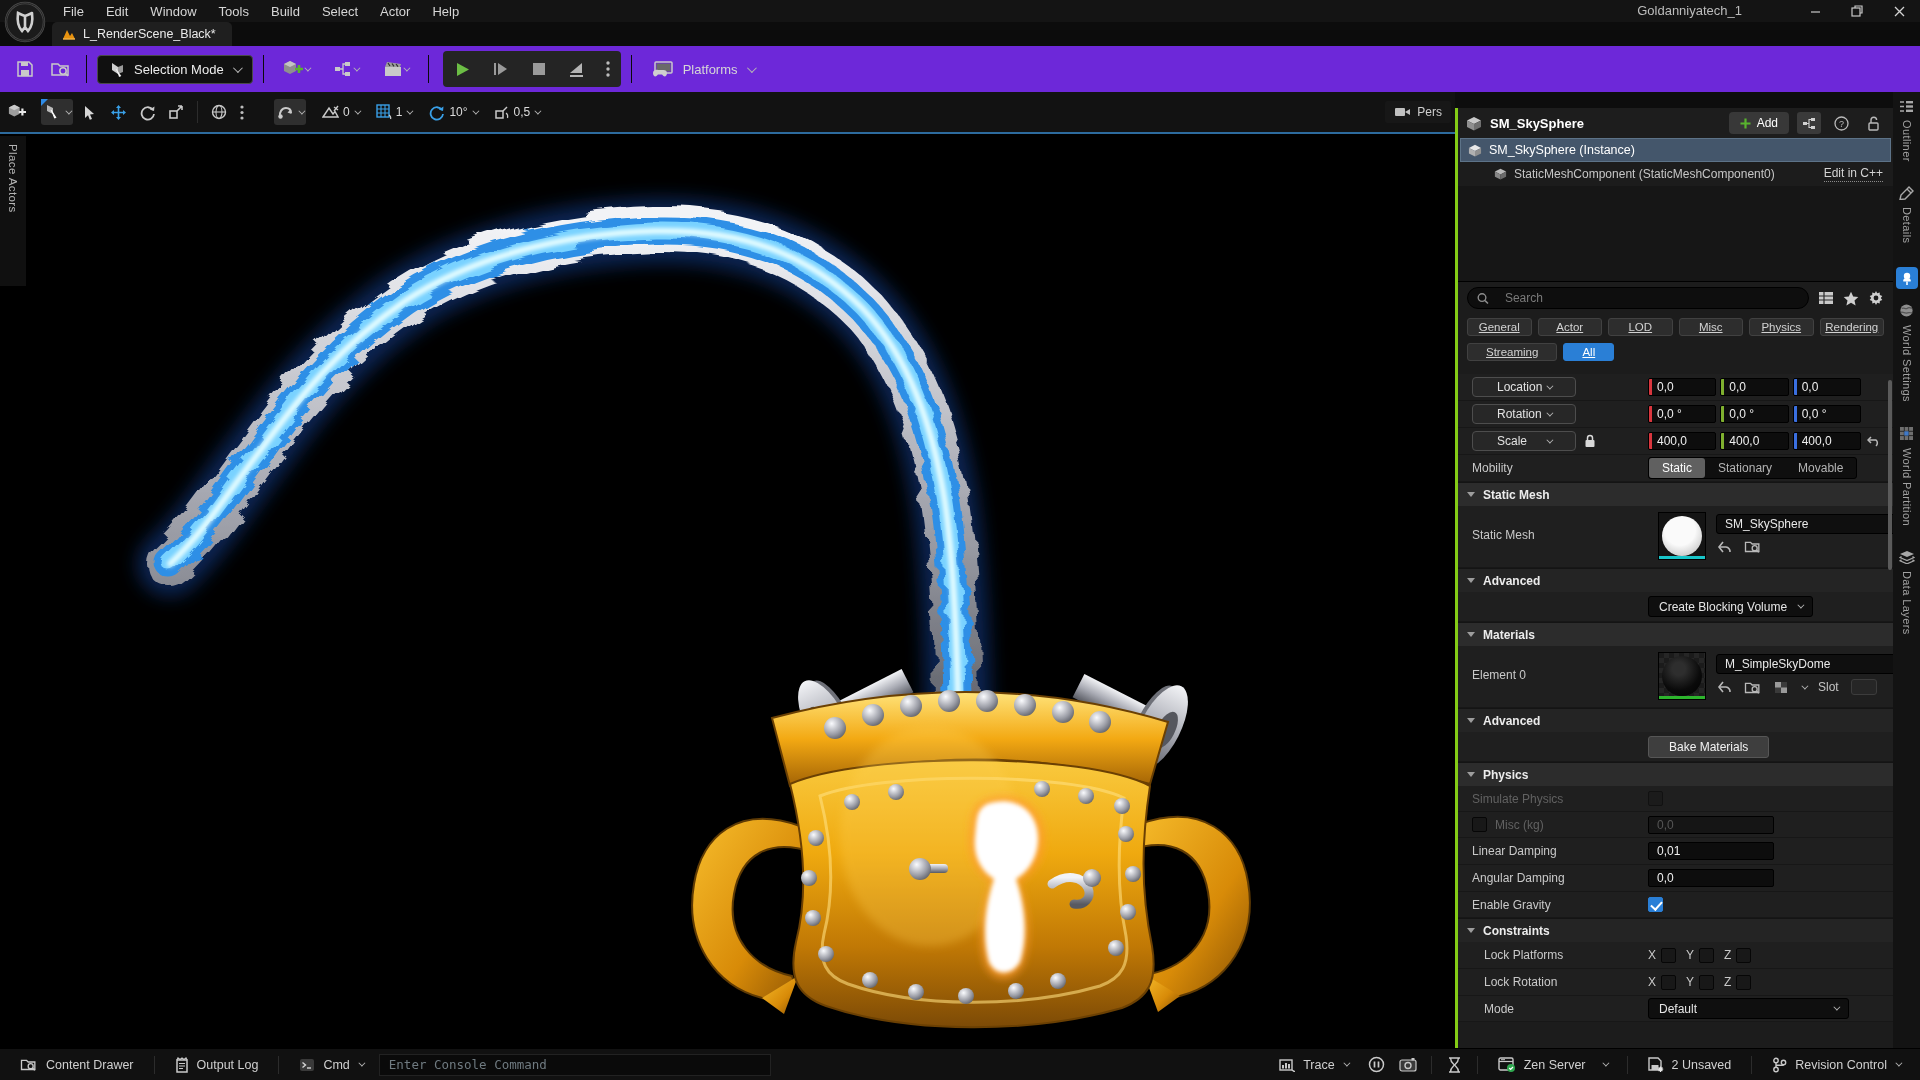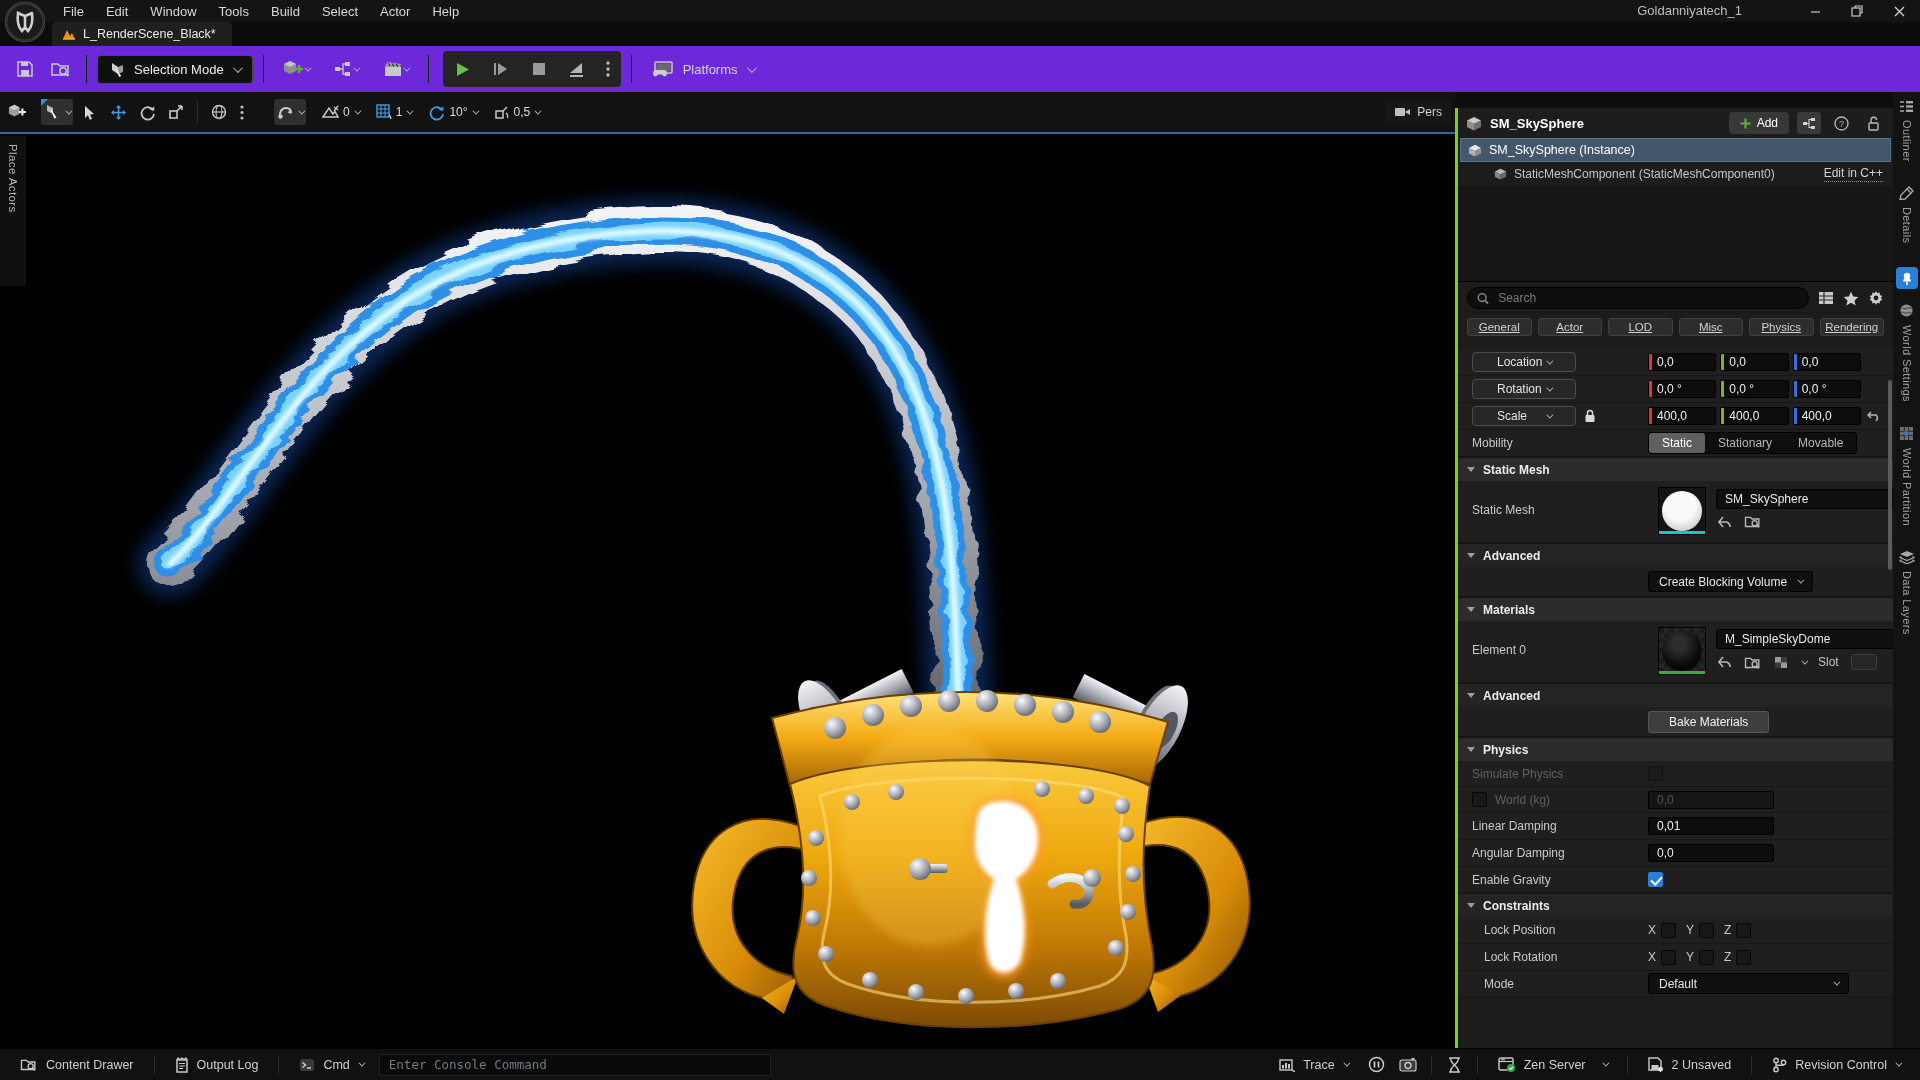--- a/index.html
+++ b/index.html
@@ -48,21 +48,21 @@
 .details { position:absolute; top:108px; left:1455px; width:438px; height:940px; background:#1c1c1c; border-left:3px solid #84cc16; display:flex; flex-direction:column; overflow:hidden; font-size:12px; }
 .d-header { height:30px; flex:0 0 30px; background:#1d1d1d; display:flex; align-items:center; gap:8px; padding:0 8px; }
 .d-title { font-size:13px; font-weight:bold; color:#fff; }
 .add-btn { background:#383838; border-radius:4px; padding:4px 11px; display:flex; gap:6px; align-items:center; color:#fff; margin-left:auto; font-size:12px; }
 .hdr-ic { width:24px; height:22px; display:flex; align-items:center; justify-content:center; border-radius:3px; }
 .instance-row { height:24px; flex:0 0 24px; margin:0 2px; background:#44566b; border:1px solid #5d7388; display:flex; align-items:center; gap:7px; padding:0 7px; color:#fff; font-size:12.5px; }
 .component-row { height:24px; flex:0 0 24px; display:flex; align-items:center; gap:7px; padding:0 10px 0 36px; color:#c6c6c6; }
 .edit-cpp { margin-left:auto; color:#d4d4d4; border-bottom:1px dotted #8a8a8a; padding-bottom:1px; }
 .tree-spacer { height:96px; flex:0 0 96px; background:#161616; border-bottom:1px solid #000; }
 .search-row { height:32px; flex:0 0 32px; display:flex; align-items:center; gap:9px; padding:0 9px; }
-.search-box { flex:1; height:22px; background:#0e0e0e; border:1px solid #000; border-radius:11px; display:flex; align-items:center; gap:9px; padding:0 9px; }
+.search-box { flex:1; height:22px; background:#0e0e0e; border:1px solid #000; border-radius:11px; display:flex; align-items:center; gap:16px; padding:0 9px; }
 .search-box input { background:transparent; border:0; outline:none; color:#bdbdbd; font-size:12px; width:100%; font-family:"Liberation Sans",sans-serif; }
 .search-box input::placeholder { color:#7a7a7a; }
 .pills-row { display:flex; gap:6px; padding:2px 9px; height:25px; flex:0 0 25px; align-items:center; }
 .pill { flex:1; text-align:center; background:#2d2d2d; border:1px solid #414141; border-radius:3px; padding:2px 0; color:#d2d2d2; font-size:11.5px;text-decoration:underline; }
 .pill.fixed { flex:0 0 auto; padding:2px 18px; }
 .pill.active { background:#2a7fd6; border-color:#2a7fd6; color:#fff; }
 .gap10 { height:10px; flex:0 0 10px; }
 .sec-header { height:24px; flex:0 0 24px; background:#2c2c2c; display:flex; align-items:center; gap:8px; padding:0 9px; color:#ececec; font-weight:bold; border-top:1px solid #141414; }
 .sec-header.sub { background:#242424; font-weight:bold; padding-left:9px; }
 .tri { width:0; height:0; border-left:4px solid transparent; border-right:4px solid transparent; border-top:5px solid #9d9d9d; flex:0 0 auto; }
@@ -585,20 +585,24 @@
     </div>
 
     <div class="pills-row">
       <span class="pill">General</span>
       <span class="pill">Actor</span>
       <span class="pill">LOD</span>
       <span class="pill">Misc</span>
       <span class="pill">Physics</span>
       <span class="pill">Rendering</span>
     </div>
+    <div class="pills-row">
+      <span class="pill fixed">Streaming</span>
+      <span class="pill fixed active">All</span>
+    </div>
     <div class="gap10"></div>
 
     <div class="prop-row h27">
       <div class="prop-label">
         <div class="drop-label-btn">
           <span>Location</span>
             <span class="chev sm"></span>
         </div>
       </div>
       <div class="prop-value">
@@ -774,21 +778,21 @@
           <span>Simulate Physics</span>
         </div>
       <div class="prop-value">
           <div class="cb" style="opacity:.55;"></div>
         </div>
       <div class="row-undo"></div>
     </div>
     <div class="prop-row h26">
       <div class="prop-label dim">
         <div class="cb"></div>
-        <span>World (kg)</span>
+        <span>Misc (kg)</span>
       </div>
       <div class="prop-value">
           <div class="val-field dim">
             <span>0,0</span>
           </div>
         </div>
       <div class="row-undo"></div>
     </div>
     <div class="prop-row h27">
       <div class="prop-label">
@@ -821,21 +825,21 @@
         </div>
       <div class="row-undo"></div>
     </div>
 
     <div class="sec-header sub">
       <span class="tri"></span>
       <span>Constraints</span>
     </div>
     <div class="prop-row h27" style="padding-left:26px;">
       <div class="prop-label" style="width:164px;flex-basis:164px;">
-          <span>Lock Position</span>
+          <span>Lock Platforms</span>
         </div>
       <div class="prop-value axes-cbs">
         <span class="axlbl">X</span>
           <div class="cb"></div>
         <span class="axlbl">Y</span>
           <div class="cb"></div>
         <span class="axlbl">Z</span>
           <div class="cb"></div>
       </div>
       <div class="row-undo"></div>

